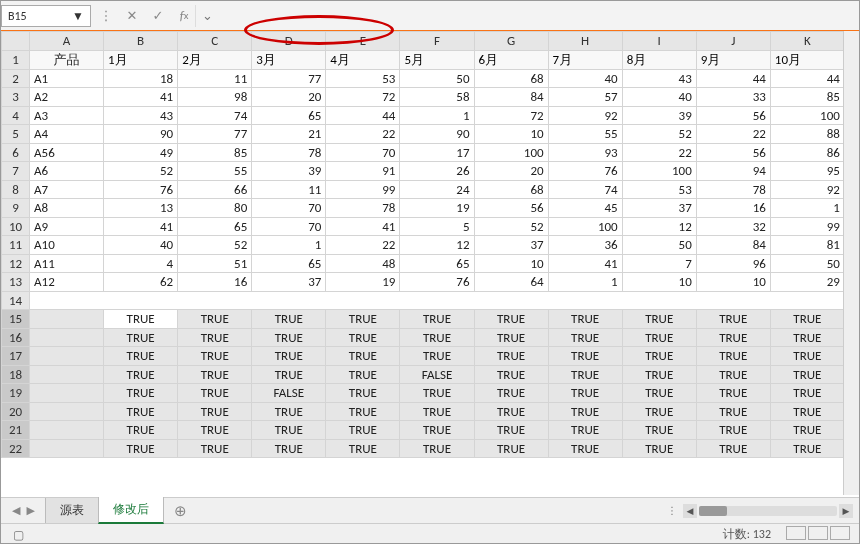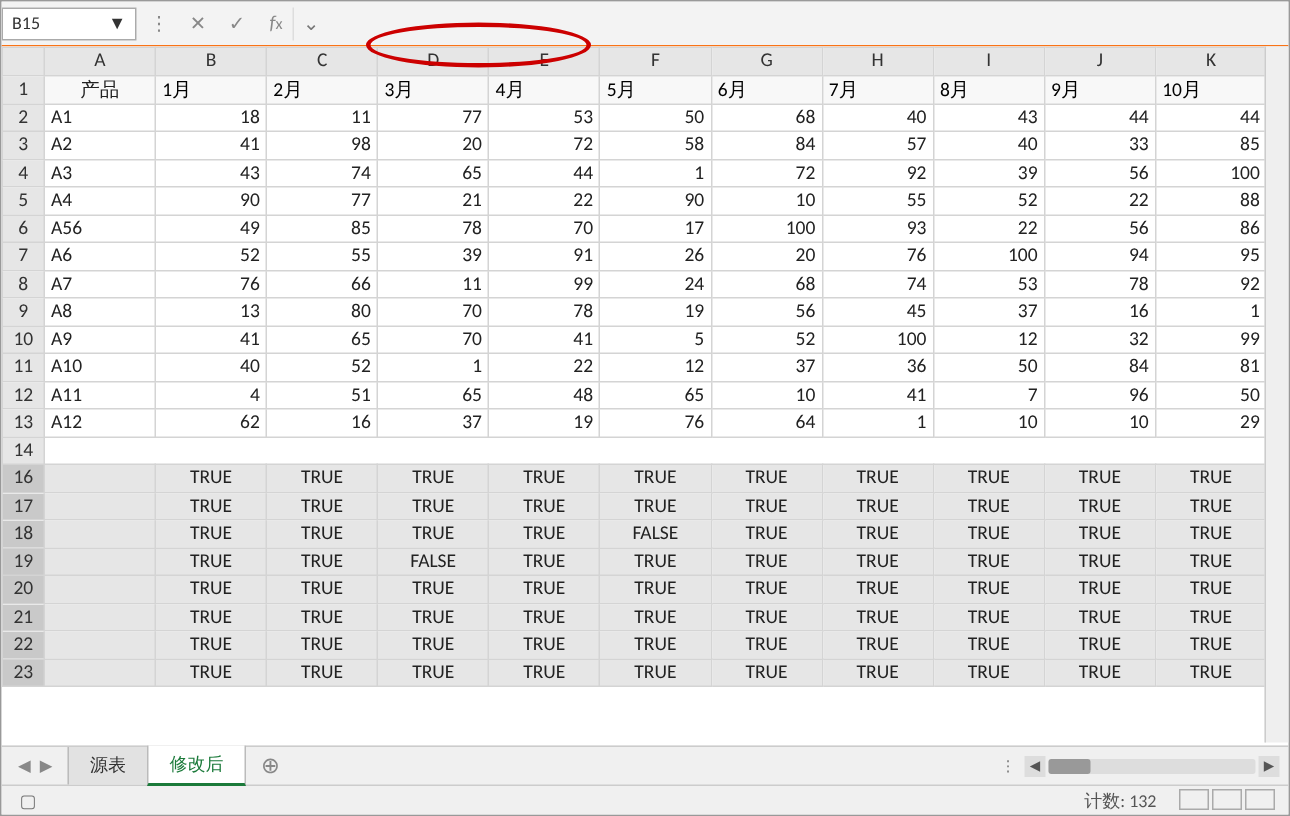--- a/index.html
+++ b/index.html
@@ -477,20 +477,35 @@
           <td class="data-cell"></td>
         </tr>
       </tbody>
   <tbody>
         <tr>
     <td class="row-num">14</td>
     <td colspan="12"></td>
   </tr>
   </tbody>
       <tbody id="bool-rows">
+        <tr class="sel-range sel-top">
+          <td class="row-num">15</td>
+          <td class="label-cell"></td>
+          <td class="data-cell col-b-left active-cell" style="text-align:center">TRUE</td>
+          <td class="data-cell" style="text-align:center">TRUE</td>
+          <td class="data-cell" style="text-align:center">TRUE</td>
+          <td class="data-cell" style="text-align:center">TRUE</td>
+          <td class="data-cell" style="text-align:center">TRUE</td>
+          <td class="data-cell" style="text-align:center">TRUE</td>
+          <td class="data-cell" style="text-align:center">TRUE</td>
+          <td class="data-cell" style="text-align:center">TRUE</td>
+          <td class="data-cell" style="text-align:center">TRUE</td>
+          <td class="data-cell" style="text-align:center">TRUE</td>
+          <td class="data-cell"></td>
+        </tr>
         <tr class="sel-range">
           <td class="row-num">16</td>
           <td class="label-cell"></td>
           <td class="data-cell col-b-left" style="text-align:center">TRUE</td>
           <td class="data-cell" style="text-align:center">TRUE</td>
           <td class="data-cell" style="text-align:center">TRUE</td>
           <td class="data-cell" style="text-align:center">TRUE</td>
           <td class="data-cell" style="text-align:center">TRUE</td>
           <td class="data-cell" style="text-align:center">TRUE</td>
           <td class="data-cell" style="text-align:center">TRUE</td>
@@ -569,35 +584,20 @@
           <td class="data-cell" style="text-align:center">TRUE</td>
           <td class="data-cell" style="text-align:center">TRUE</td>
           <td class="data-cell" style="text-align:center">TRUE</td>
           <td class="data-cell" style="text-align:center">TRUE</td>
           <td class="data-cell" style="text-align:center">TRUE</td>
           <td class="data-cell" style="text-align:center">TRUE</td>
           <td class="data-cell"></td>
         </tr>
         <tr class="sel-range">
           <td class="row-num">22</td>
-          <td class="label-cell"></td>
-          <td class="data-cell col-b-left" style="text-align:center">TRUE</td>
-          <td class="data-cell" style="text-align:center">TRUE</td>
-          <td class="data-cell" style="text-align:center">TRUE</td>
-          <td class="data-cell" style="text-align:center">TRUE</td>
-          <td class="data-cell" style="text-align:center">TRUE</td>
-          <td class="data-cell" style="text-align:center">TRUE</td>
-          <td class="data-cell" style="text-align:center">TRUE</td>
-          <td class="data-cell" style="text-align:center">TRUE</td>
-          <td class="data-cell" style="text-align:center">TRUE</td>
-          <td class="data-cell" style="text-align:center">TRUE</td>
-          <td class="data-cell"></td>
-        </tr>
-        <tr class="sel-range">
-          <td class="row-num">23</td>
           <td class="label-cell"></td>
           <td class="data-cell col-b-left" style="text-align:center">TRUE</td>
           <td class="data-cell" style="text-align:center">TRUE</td>
           <td class="data-cell" style="text-align:center">TRUE</td>
           <td class="data-cell" style="text-align:center">TRUE</td>
           <td class="data-cell" style="text-align:center">TRUE</td>
           <td class="data-cell" style="text-align:center">TRUE</td>
           <td class="data-cell" style="text-align:center">TRUE</td>
           <td class="data-cell" style="text-align:center">TRUE</td>
           <td class="data-cell" style="text-align:center">TRUE</td>

